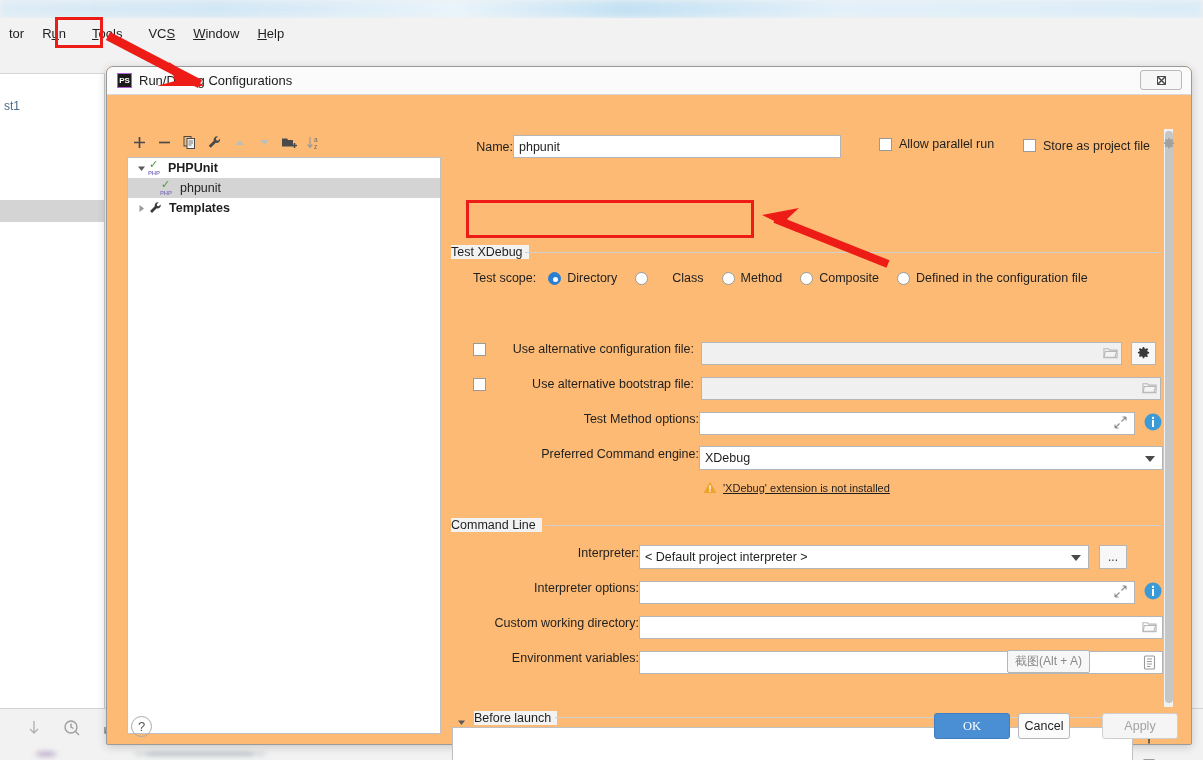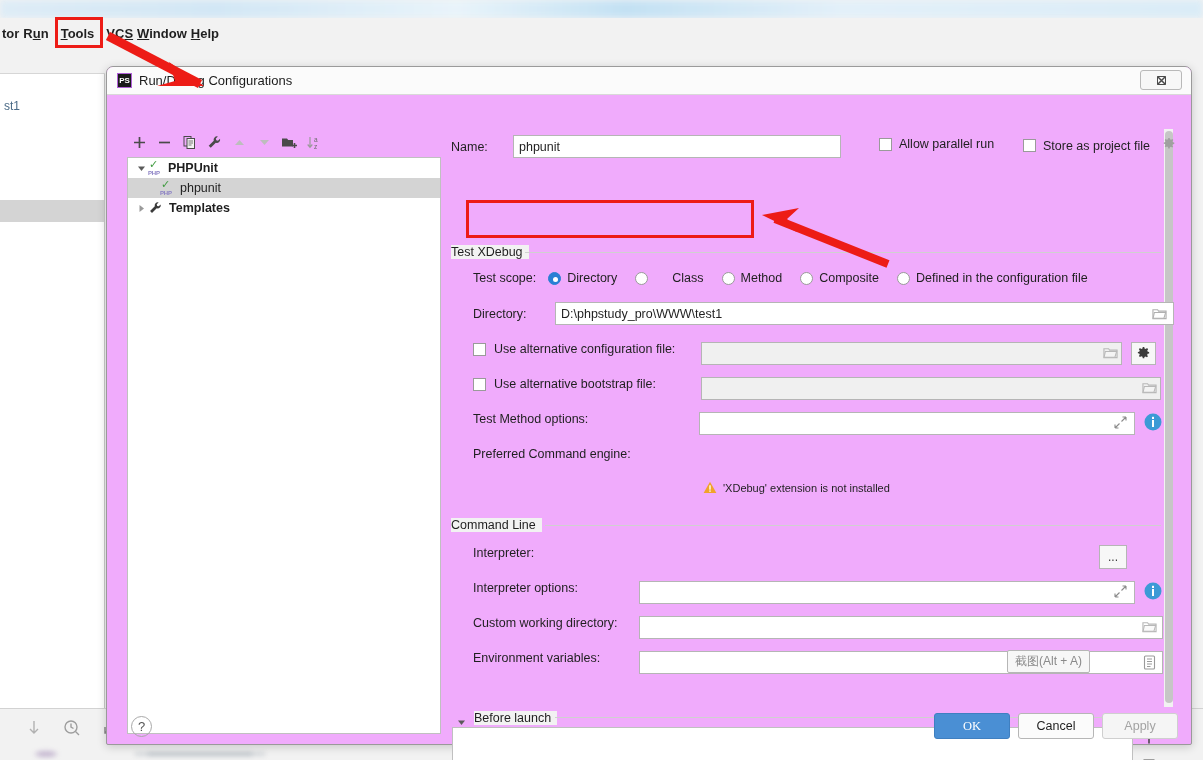--- a/index.html
+++ b/index.html
@@ -15,23 +15,22 @@
   #root { position: relative; width: 1203px; height: 760px; }
 
   
   .ide-bg { position: absolute; inset: 0; background: #f2f2f2; }
   .ide-menubar {
     position: absolute; left: 0; top: 18px; width: 1203px; height: 30px;
     background: #f2f2f2;
   }
   .menu-items { position: absolute; left: 0; top: 24px; height: 18px; display: flex; align-items: center; }
   .menu-item {
-    padding: 2px 2px; font-size: 13px; color: #1f1f1f; white-space: nowrap;
+    padding: 2px 9px; font-size: 13px; color: #1f1f1f; white-space: nowrap;
     font-family: "Liberation Sans", sans-serif;
-    font-weight: bold;
   }
   .menu-item u { text-decoration: underline; }
   .ide-top-strip {
     position: absolute; left: 0; top: 0; width: 1203px; height: 18px;
     background: linear-gradient(90deg,#dcecf7 0%, #cfe6f6 18%, #e8f4fb 38%, #bfe0f4 52%, #e2f0fa 70%, #d8ecf8 100%);
     filter: blur(3px);
     opacity: .9;
   }
   .ide-left-panel {
     position: absolute; left: 0; top: 48px; width: 105px; height: 660px;
@@ -67,21 +66,21 @@
     position: absolute; left: 20px; top: 748px; width: 420px; height: 12px;
     filter: blur(2.6px); opacity: .5;
     background:
       radial-gradient(ellipse 18px 5px at 26px 6px, #9a7fb0 0 60%, transparent 61%),
       radial-gradient(ellipse 110px 4px at 180px 6px, #7d8b98 0 60%, transparent 61%);
   }
 
   
   .dialog {
     position: absolute; left: 106px; top: 66px; width: 1086px; height: 679px;
-    background: #f0abfc;
+    background: #fdba74;
     border: 1px solid #9a9a9a;
     border-radius: 7px 7px 2px 2px;
     box-shadow: 0 2px 10px rgba(0,0,0,.18);
   }
   .dlg-titlebar {
     position: absolute; left: 0; top: 0; width: 100%; height: 28px;
     border-radius: 6px 6px 0 0;
     background: #fbfbfb;
     border-bottom: 1px solid #d9d9d9;
   }
@@ -122,21 +121,21 @@
   .php-icon .tag {
     position: absolute; left: 0px; bottom: 0px;
     font-size: 6px; font-weight: bold; color: #8a7fc4; letter-spacing: -0.2px;
     font-family: "Liberation Sans", sans-serif;
   }
   .tree-label { font-size: 12.5px; }
   .tree-label.b { font-weight: bold; }
 
   
   .content {
-    position: absolute; left: 344px; top: 30px; width: 722px; height: 582px;
+    position: absolute; left: 344px; top: 30px; width: 722px; height: 582px; text-align: right;
   }
   .scroll-track {
     position: absolute; left: 1057px; top: 34px; width: 9px; height: 578px; background: #f2f2f2;
   }
   .scroll-thumb {
     position: absolute; left: 1058px; top: 36px; width: 8px; height: 572px;
     background: #c6c6c6; border-radius: 4px;
   }
 
   .row { position: absolute; display: flex; align-items: center; }
@@ -158,21 +157,21 @@
   .radio.on::after { content:""; position: absolute; left: 4px; top: 4px; width: 5px; height: 5px; border-radius: 50%; background: #fff; }
   .cbx { width: 13px; height: 13px; border: 1px solid #9a9a9a; background: #fff; flex: none; }
 
   .dropdown {
     background: #fff; border: 1px solid #b5b5b5; height: 24px;
     display: flex; align-items: center; padding: 0 5px; font-size: 12.5px; position: relative;
   }
   .dd-arrow { position: absolute; right: 7px; top: 9px; width: 0; height: 0;
     border-left: 5px solid transparent; border-right: 5px solid transparent; border-top: 6px solid #4a4a4a; }
 
-  .warn-row { position: absolute; display: flex; align-items: center; gap: 6px; font-size: 11px; color: #1f1f1f; }
+  .warn-row { position: absolute; display: flex; align-items: center; gap: 6px; font-size: 11px; color: #1f1f1f; text-decoration: underline; }
 
   .before-launch-box {
     position: absolute; left: 0px; top: 0px; width: 681px; height: 67px;
     background: #fff; border: 1px solid #c0c0c0;
   }
   .bl-side { position: absolute; left: 686px; top: 0px; width: 22px; height: 67px; display: flex; flex-direction: column; align-items: center; }
   .bl-side > div { height: 22px; display: flex; align-items: center; justify-content: center; width: 22px; }
   .tooltip-cap {
     position: absolute; left: 1007px; top: 650px; border: 1px solid #b6b6b6; background: #f7f7f7;
     font-size: 12px; color: #8a8a8a; padding: 2px 7px; border-radius: 2px;
@@ -380,32 +379,20 @@
           <span style="display:flex;align-items:center;gap:6px;margin-right:18px">
             <span class="radio"></span>
             <span class="lbl">Composite</span>
           </span>
           <span style="display:flex;align-items:center;gap:6px;">
             <span class="radio"></span>
             <span class="lbl">Defined in the configuration file</span>
           </span>
         </div>
 
-        <div class="row" style="left:22px; top:177px;">
-          <span class="lbl" style="width:82px">Directory:</span>
-          <span class="field" style="width:619px; position:relative">
-            <span>D:\phpstudy_pro\WWW\test1</span>
-            <span style="position:absolute;right:6px;top:4px">
-              <svg width="15" height="14" viewBox="0 0 16 14">
-                  <path d="M1 2.5h5l1 1.4h8v8H1z" fill="none" stroke="#b0b0b0" stroke-width="1.2"></path>
-                  <path d="M2.5 5.5h12l-1.8 6H1.2z" fill="#ffffff" stroke="#b0b0b0" stroke-width="1.1"></path>
-                </svg>
-            </span>
-          </span>
-        </div>
 
         <div class="row" style="left:22px; top:217px; gap:8px;">
           <span class="cbx"></span>
           <span class="lbl" style="width:200px">Use alternative configuration file:</span>
         </div>
         <span class="field ro" style="position:absolute;left:250px;top:217px;width:421px">
           <span></span>
           <span style="position:absolute;right:256px"></span>
         </span>
         <span style="position:absolute;left:652px;top:221px">
@@ -450,36 +437,44 @@
           <svg width="20" height="20" viewBox="0 0 20 20">
               <circle cx="10" cy="10" r="8.5" fill="#3c9ad6"></circle>
               <rect x="9" y="8" width="2" height="7" fill="#fff"></rect>
               <rect x="9" y="4.8" width="2" height="2.2" fill="#fff"></rect>
             </svg>
         </span>
 
         <div class="row" style="left:22px; top:322px;">
           <span class="lbl" style="width:226px">Preferred Command engine:</span>
         </div>
+        <span class="dropdown" style="position:absolute;left:248px;top:321px;width:464px">
+          <span>XDebug</span>
+          <span class="dd-arrow"></span>
+        </span>
 
         <div class="warn-row" style="left:252px; top:356px;">
           <svg width="14" height="13" viewBox="0 0 14 13">
               <path d="M7 .8l6.4 11.2H.6z" fill="#f0a32a"></path>
               <rect x="6.3" y="4.3" width="1.4" height="4.4" fill="#fff"></rect>
               <rect x="6.3" y="9.4" width="1.4" height="1.4" fill="#fff"></rect>
             </svg>
           <span>'XDebug' extension is not installed</span>
         </div>
 
         <div class="group-title" style="left:0px; top:393px;">Command Line</div>
         <div class="group-line" style="left:94px; top:400px; width:616px;"></div>
 
         <div class="row" style="left:22px; top:421px;">
           <span class="lbl" style="width:166px">Interpreter:</span>
         </div>
+        <span class="dropdown" style="position:absolute;left:188px;top:420px;width:450px">
+          <span>&lt; Default project interpreter &gt;</span>
+          <span class="dd-arrow"></span>
+        </span>
         <span class="btn-sq" style="position:absolute;left:648px;top:420px;width:28px;height:24px;font-size:12px;color:#3a3a3a">...</span>
 
         <div class="row" style="left:22px; top:456px;">
           <span class="lbl" style="width:166px">Interpreter options:</span>
         </div>
         <span class="field" style="position:absolute;left:188px;top:456px;width:496px">
           <span></span>
         </span>
         <span style="position:absolute;left:663px;top:460px">
           <svg width="13" height="13" viewBox="0 0 13 13">
@@ -545,21 +540,21 @@
                 <path d="M1.5 7h11" stroke="#8a8a8a" stroke-width="1.6"></path>
               </svg>
             </div>
 
         </div>
       </div>
 
       <div class="footer">
         <div class="help-circle">?</div>
         <div class="dbtn primary" style="left:827px; width:76px;font-family:Liberation Serif, serif;">OK</div>
-        <div class="dbtn" style="left:911px; width:76px;">Cancel</div>
+        <div class="dbtn" style="left:911px; width:52px;">Cancel</div>
         <div class="dbtn disabled" style="left:995px; width:76px;">Apply</div>
       </div>
 
     </div>
   </div>
 
   <div class="tooltip-cap">截图(Alt + A)</div>
 
   <div class="anno-box" style="left:55px; top:17px; width:48px; height:31px;"></div>
   <div class="anno-box" style="left:466px; top:200px; width:288px; height:38px;"></div>

